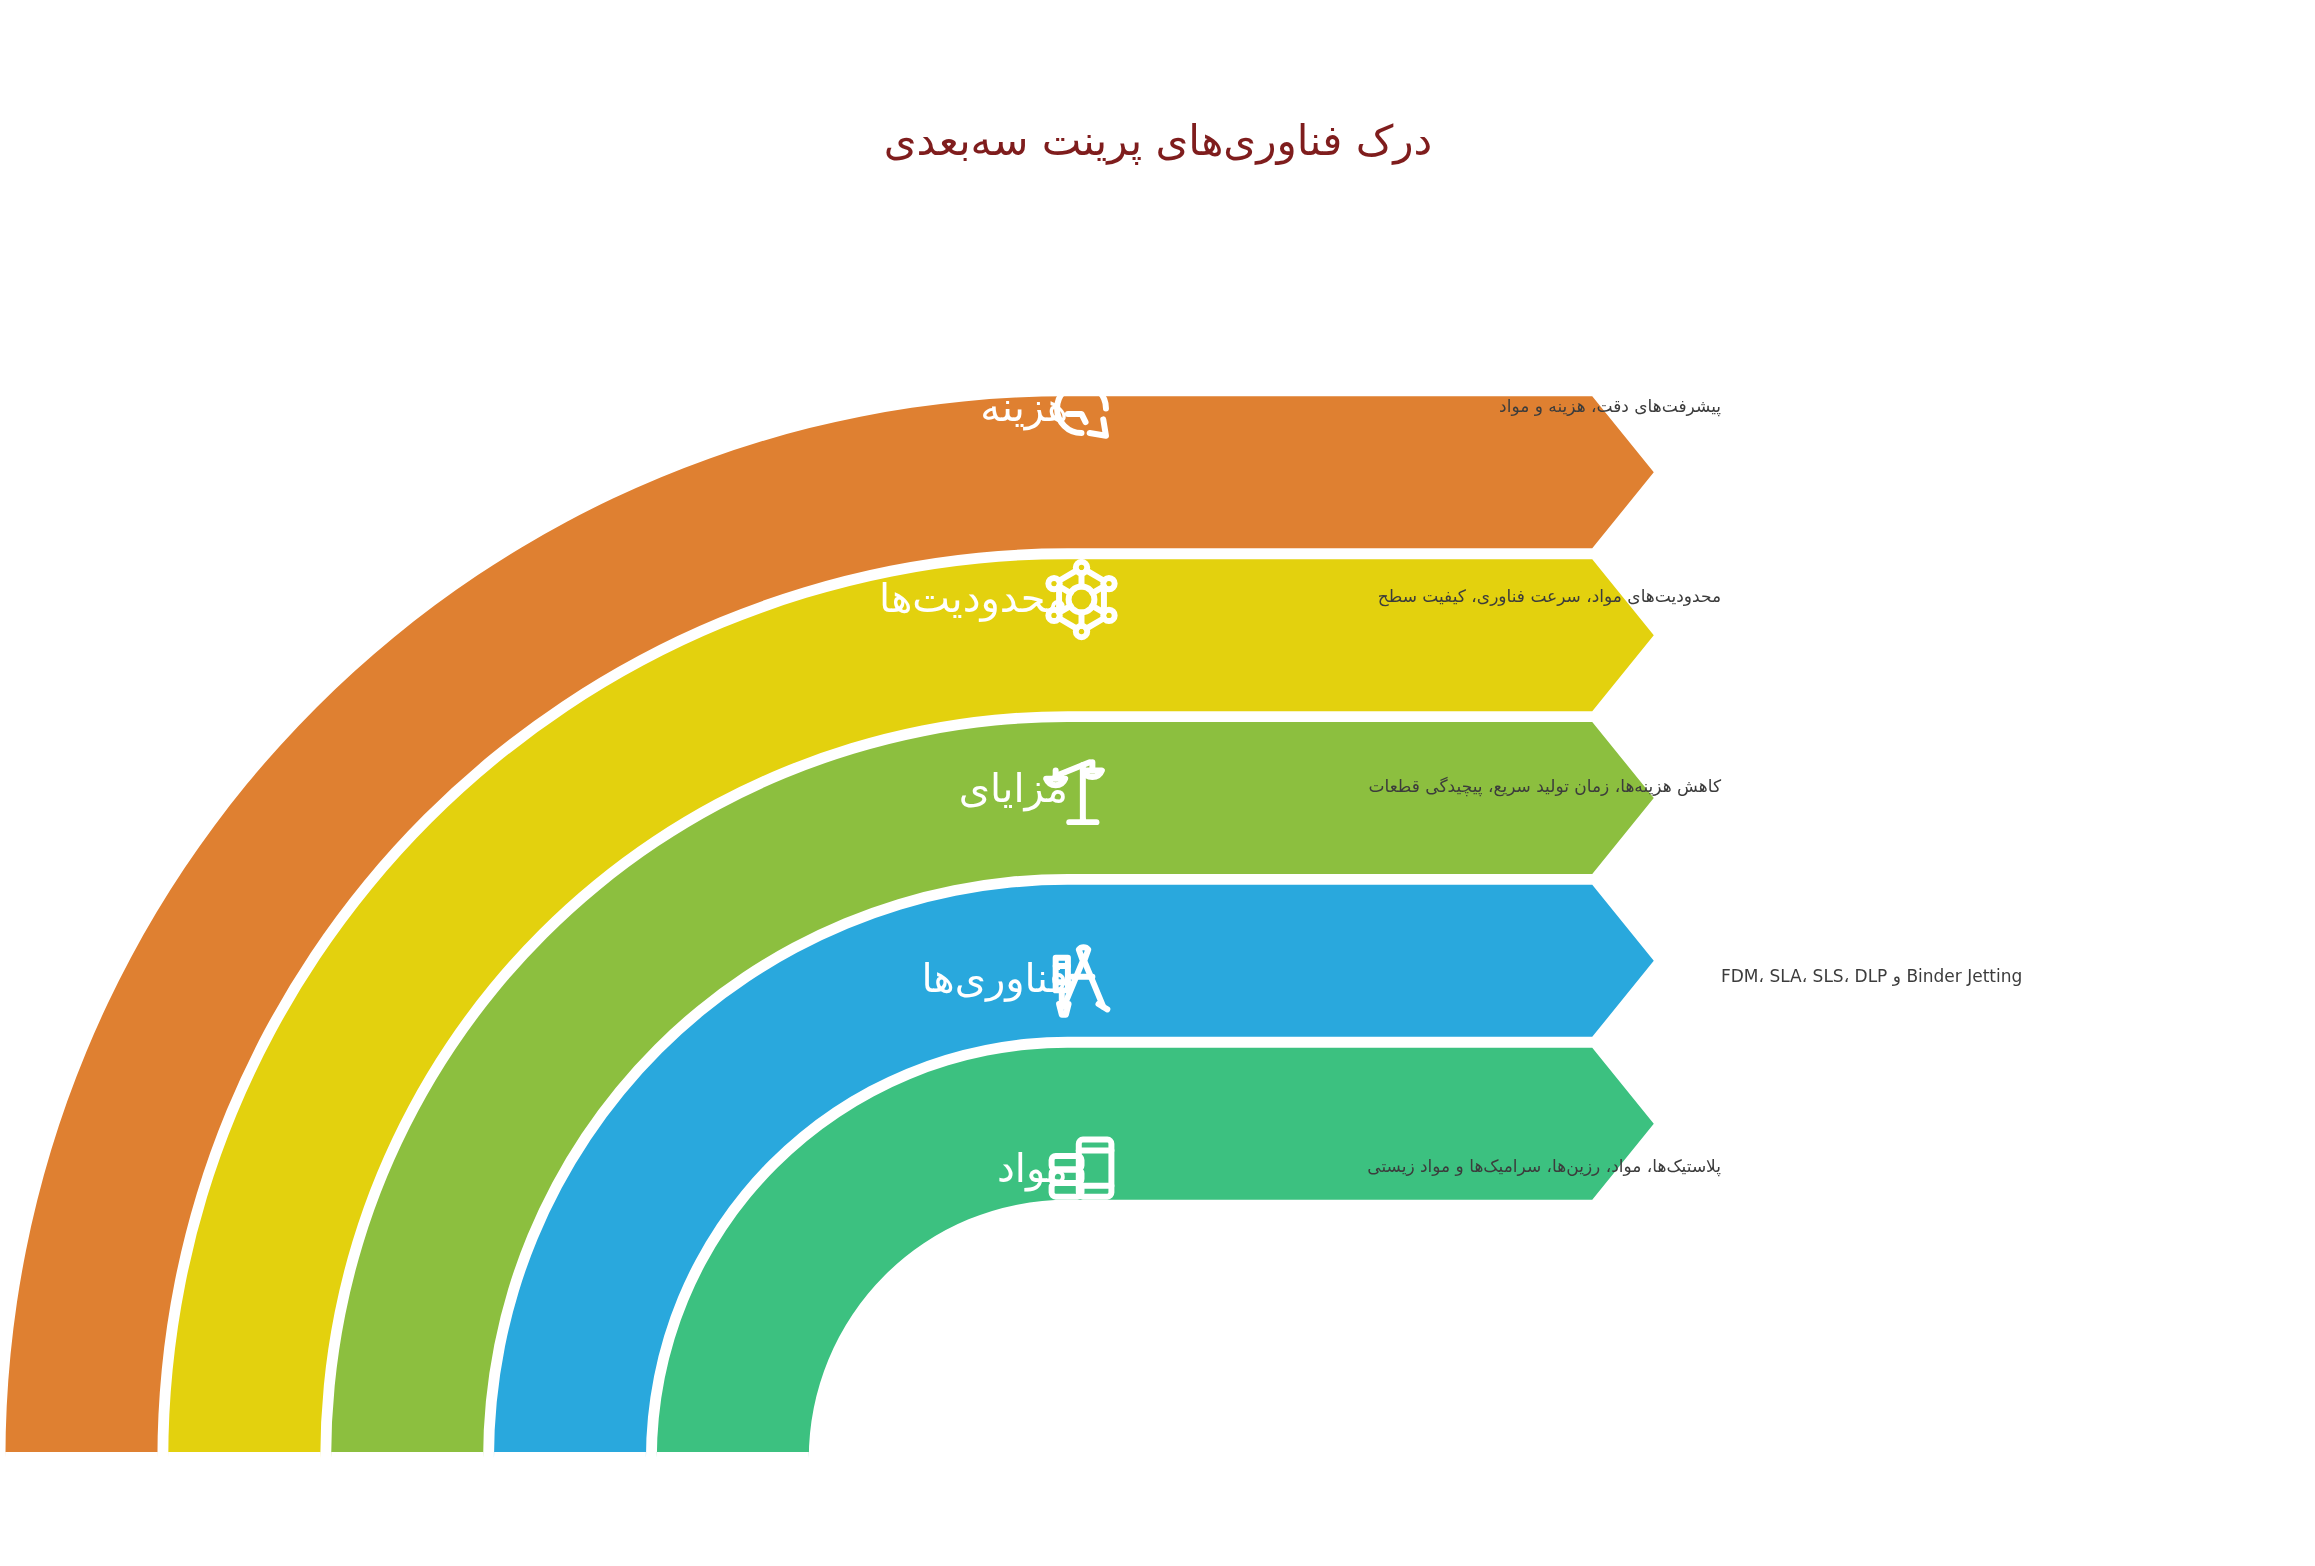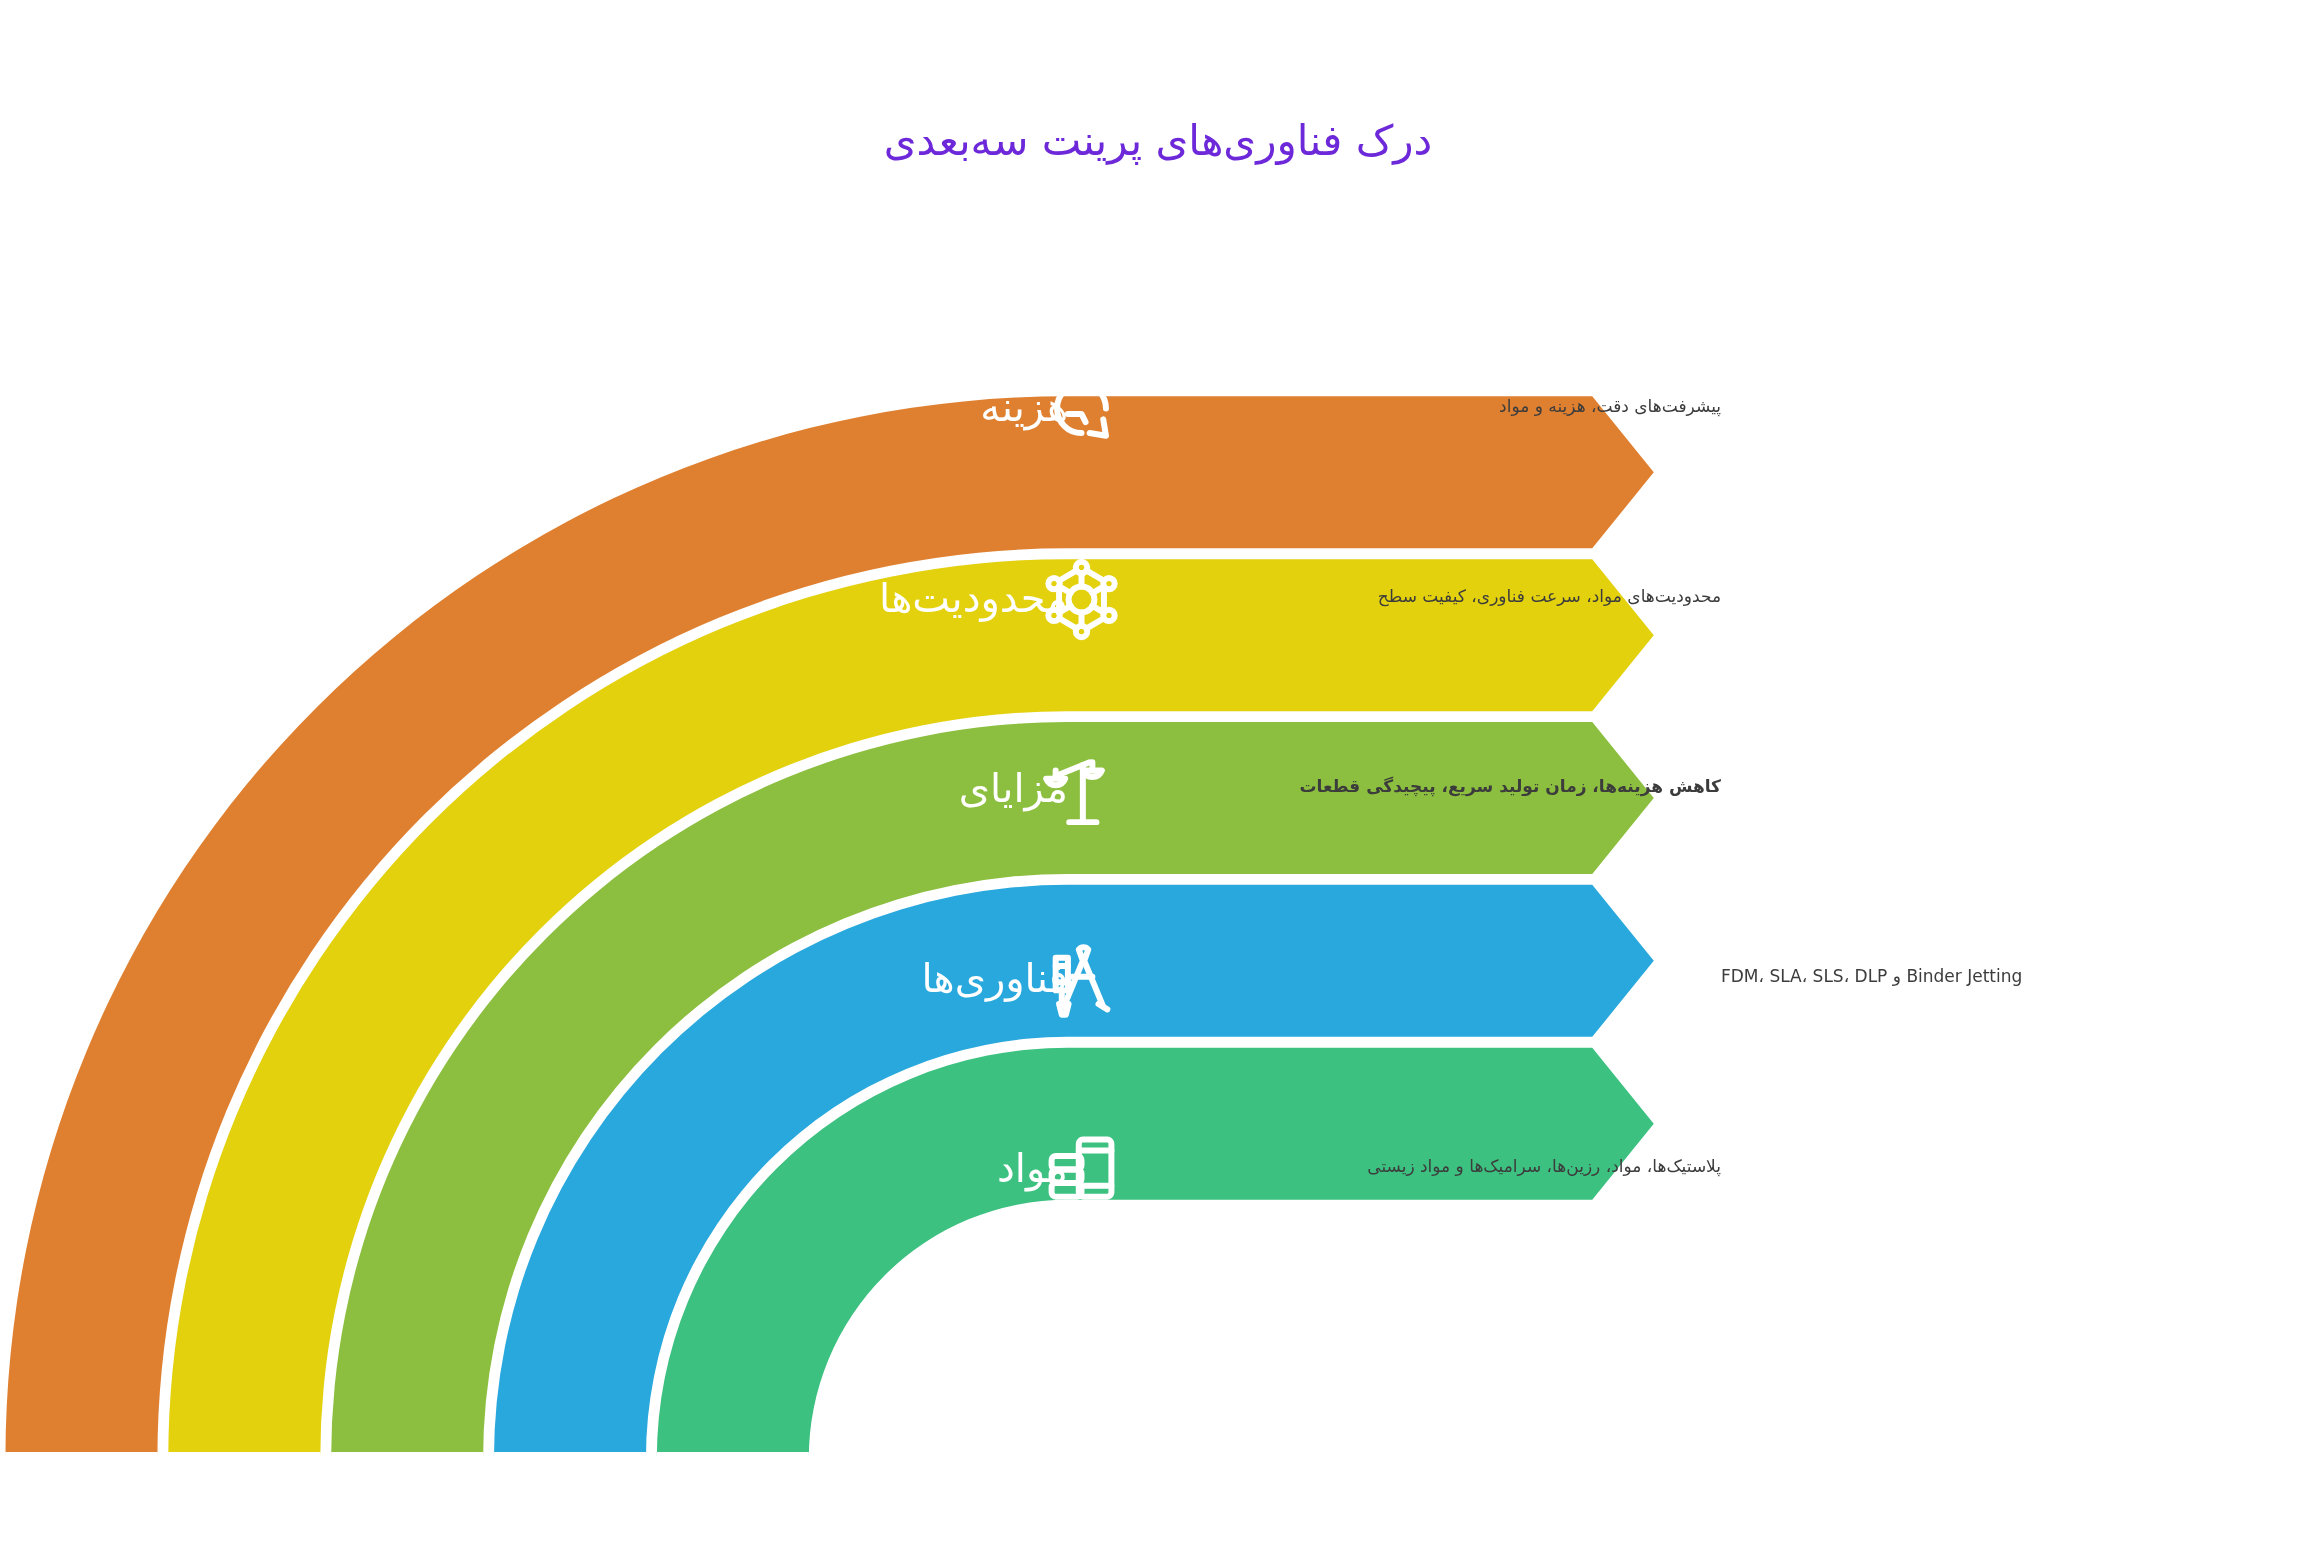--- a/index.html
+++ b/index.html
@@ -22,21 +22,21 @@
     height: 1567px;
   }
 
   .page-title {
     position: absolute;
     top: 116px;
     left: 0;
     width: 2316px;
     text-align: center;
     font-size: 42px;
-    color: #6d28d9;
+    color: #7f1d1d;
     font-weight: 400;
     direction: rtl;
     letter-spacing: 0px;
     font-family: "DejaVu Sans", "Liberation Sans", sans-serif;
   }
 
   .svg-stage {
     position: absolute;
     top: 0;
     left: 0;
@@ -130,21 +130,21 @@
       <div class="band-icon" style="top: 746px; left: 1038px;"><svg viewBox="0 0 64 64" width="87" height="87">
         <path fill="none" stroke="#ffffff" stroke-width="4.4" stroke-linecap="round" stroke-linejoin="round" d="M38 12 L13 22"></path>
         <path fill="none" stroke="#ffffff" stroke-width="4.4" stroke-linecap="round" stroke-linejoin="round" d="M33 14 L33 54"></path>
         <path fill="none" stroke="#ffffff" stroke-width="4.4" stroke-linecap="round" stroke-linejoin="round" d="M23 56 L43 56"></path>
         <path fill="none" stroke="#ffffff" stroke-width="4.4" stroke-linecap="round" stroke-linejoin="round" d="M33 54 L33 56"></path>
         <path fill="none" stroke="#ffffff" stroke-width="4.4" stroke-linecap="round" stroke-linejoin="round" d="M6 24 A7.5 7.5 0 0 0 20 24 Z"></path>
         <path fill="none" stroke="#ffffff" stroke-width="4.4" stroke-linecap="round" stroke-linejoin="round" d="M13 18 L13 24"></path>
         <path fill="none" stroke="#ffffff" stroke-width="4.4" stroke-linecap="round" stroke-linejoin="round" d="M33 18 A7.5 7.5 0 0 0 47 18 Z"></path>
         <path fill="none" stroke="#ffffff" stroke-width="4.4" stroke-linecap="round" stroke-linejoin="round" d="M40 12 L40 18"></path>
       </svg></div>
-      <div class="band-desc" style="top: 776px; right: 595px; font-weight: bold;">کاهش هزینه‌ها، زمان تولید سریع، پیچیدگی قطعات</div>
+      <div class="band-desc" style="top: 776px; right: 595px;">کاهش هزینه‌ها، زمان تولید سریع، پیچیدگی قطعات</div>
       <div class="band-label" style="top: 955px; right: 1248px;">فناوری‌ها</div>
       <div class="band-icon" style="top: 936px; left: 1038px;"><svg viewBox="0 0 64 64" width="87" height="87">
         <path fill="none" stroke="#ffffff" stroke-width="4.4" stroke-linecap="round" stroke-linejoin="round" d="M30 10 A4.5 4.5 0 0 1 37 10 L34.5 17 L32.5 17 Z"></path>
         <path fill="none" stroke="#ffffff" stroke-width="4.4" stroke-linecap="round" stroke-linejoin="round" d="M33.5 17 L19 52"></path>
         <path fill="none" stroke="#ffffff" stroke-width="4.4" stroke-linecap="round" stroke-linejoin="round" d="M33.5 17 L48 52"></path>
         <path fill="none" stroke="#ffffff" stroke-width="4.4" stroke-linecap="round" stroke-linejoin="round" d="M15.5 50 L22.5 50 L20.5 58 L17.5 58 Z"></path>
         <path fill="none" stroke="#ffffff" stroke-width="4.4" stroke-linecap="round" stroke-linejoin="round" d="M44.5 50 L51 54"></path>
         <path fill="none" stroke="#ffffff" stroke-width="4.4" stroke-linecap="round" stroke-linejoin="round" d="M13 16 L22 16 L22 40 L13 40 Z"></path>
         <path fill="none" stroke="#ffffff" stroke-width="4.4" stroke-linecap="round" stroke-linejoin="round" d="M13 22 L22 22"></path>
         <path fill="none" stroke="#ffffff" stroke-width="4.4" stroke-linecap="round" stroke-linejoin="round" d="M13 34 L22 34"></path>

